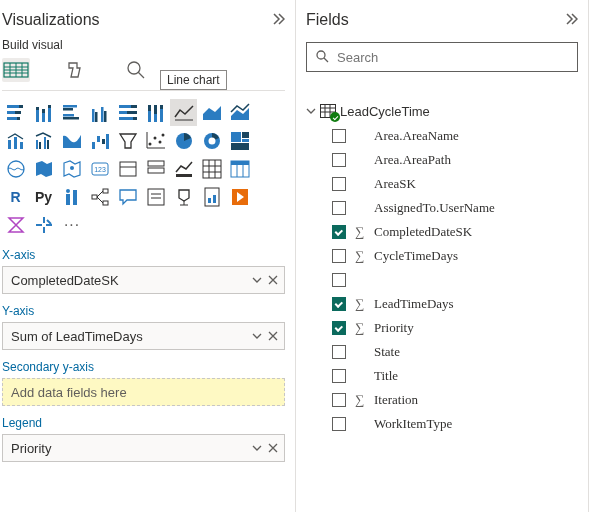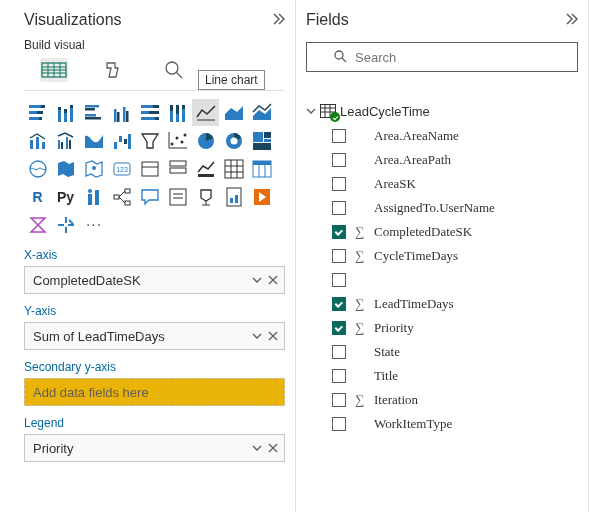--- a/index.html
+++ b/index.html
@@ -1,41 +1,41 @@
 <!DOCTYPE html>
 <html><head>
 <meta charset="utf-8">
 <style>
   * { box-sizing: border-box; }
   html, body { margin: 0; padding: 0; font-family: "Segoe UI", Arial, sans-serif; font-size: 13px; color: #323130; }
   body { width: 589px; height: 512px; background: #fff; display: flex; }
   .pane { border-right: 1px solid #e1dfdd; display: flex; flex-direction: column; }
-  .viz-pane { width: 296px; padding: 6px 10px 10px 24px; }
+  .viz-pane { width: 296px; padding: 6px 10px 10px 2px; }
   .fields-pane { width: 293px; padding: 6px 10px 10px 10px; }
   .pane-header { display: flex; align-items: center; justify-content: space-between; height: 28px; }
   .pane-title { font-size: 16px; font-weight: 400; }
   .collapse-icon { cursor: pointer; color: #605e5c; }
   .build-label { font-size: 12px; margin-top: 4px; }
-  .mode-row { display: flex; gap: 32px; margin: 6px 0 4px 16px; align-items: center; position: relative; }
+  .mode-row { display: flex; gap: 32px; margin: 6px 0 4px 0; align-items: center; position: relative; }
   .mode-btn { width: 28px; height: 24px; display: flex; align-items: center; justify-content: center; cursor: pointer; }
   .mode-btn.active { background: #edebe9; border-radius: 2px; }
   .tooltip { position: absolute; left: 158px; top: 12px; background: #fff; border: 1px solid #8a8886; padding: 2px 6px; font-size: 12px; white-space: nowrap; z-index: 10; }
   .divider { border-top: 1px solid #e1dfdd; margin: 4px 0 8px 0; }
   .viz-grid { display: grid; grid-template-columns: repeat(9, 27px); grid-auto-rows: 27px; gap: 1px; }
   .viz-cell { width: 27px; height: 27px; display: flex; align-items: center; justify-content: center; cursor: pointer; position: relative; }
   .viz-cell svg, .viz-cell .txt-ico { width: 22px; height: 22px; }
   .viz-cell.selected { background: #e1dfdd; }
   .section-label { font-size: 12px; color: #0369a1; margin-top: 10px; }
-  .field-well { margin-top: 4px; background: #eab308; border: 1px dashed #c8c6c4; height: 28px; display: flex; align-items: center; }
+  .field-well { margin-top: 4px; background: #fef9c3; border: 1px dashed #c8c6c4; height: 28px; display: flex; align-items: center; }
   .field-well.filled { border: 1px solid #c8c6c4; background: #faf9f8; }
   .field-well .well-text { flex: 1; padding: 0 8px; font-size: 13px; color: #323130; overflow: hidden; text-overflow: ellipsis; white-space: nowrap; }
   .field-well .placeholder { color: #605e5c; }
   .well-ctrls { display: flex; align-items: center; gap: 6px; padding-right: 6px; color: #605e5c; }
   .well-ctrls span { cursor: pointer; }
-  .search-box { margin-top: 8px; border: 1px solid #605e5c; height: 30px; display: flex; align-items: center; padding: 0 26px; gap: 6px; }
+  .search-box { margin-top: 8px; border: 1px solid #605e5c; height: 30px; display: flex; align-items: center; padding: 0 8px; gap: 6px; }
   .search-box input { flex: 1; border: none; outline: none; font-size: 13px; }
   .tree { margin-top: 28px; }
   .tree-root { display: flex; align-items: center; gap: 4px; height: 22px; cursor: pointer; }
   .tree-root .chev { color: #605e5c; }
   .table-icon { position: relative; width: 16px; height: 14px; }
   .table-icon svg { width: 16px; height: 14px; }
   .check-badge { position: absolute; right: -4px; bottom: -4px; width: 10px; height: 10px; background: #107c10; border-radius: 50%; display: flex; align-items: center; justify-content: center; }
   .check-badge::after { content: ""; width: 4px; height: 2px; border-left: 1.5px solid #fff; border-bottom: 1.5px solid #fff; transform: rotate(-45deg); }
   .tree-children { margin-left: 26px; margin-top: 2px; font-family: Liberation Serif, serif; }
   .field-row { display: flex; align-items: center; height: 24px; gap: 8px; }

